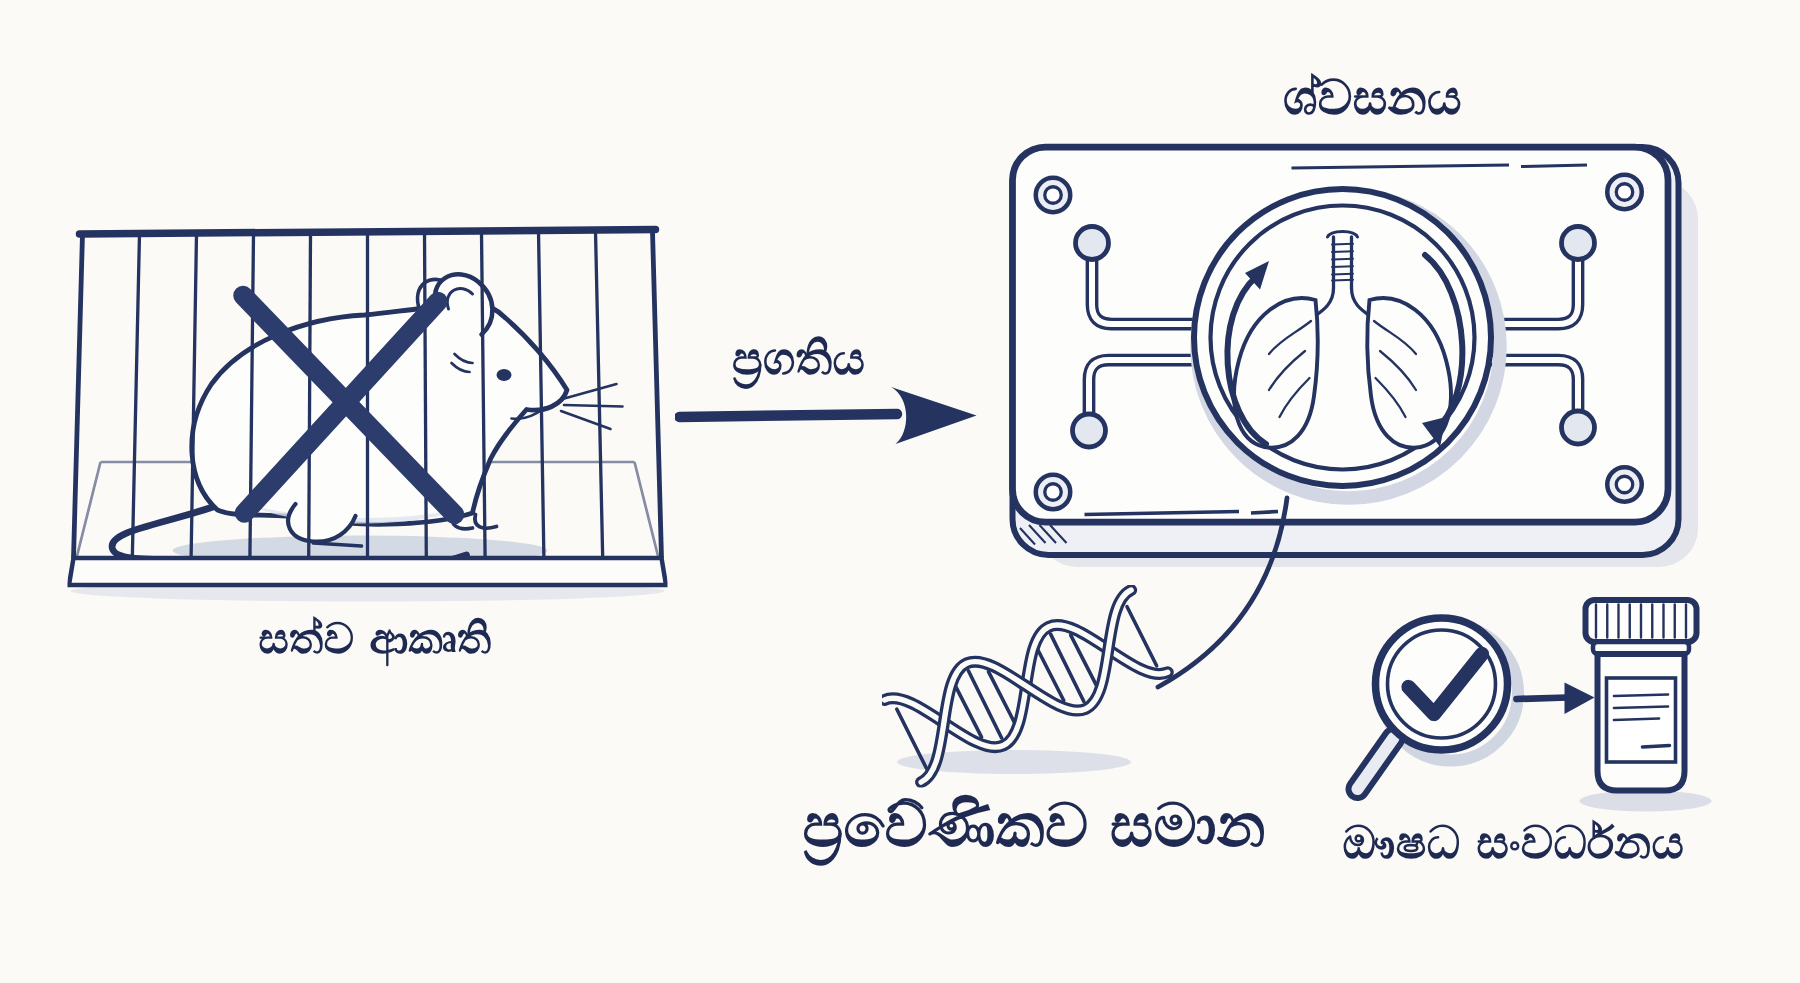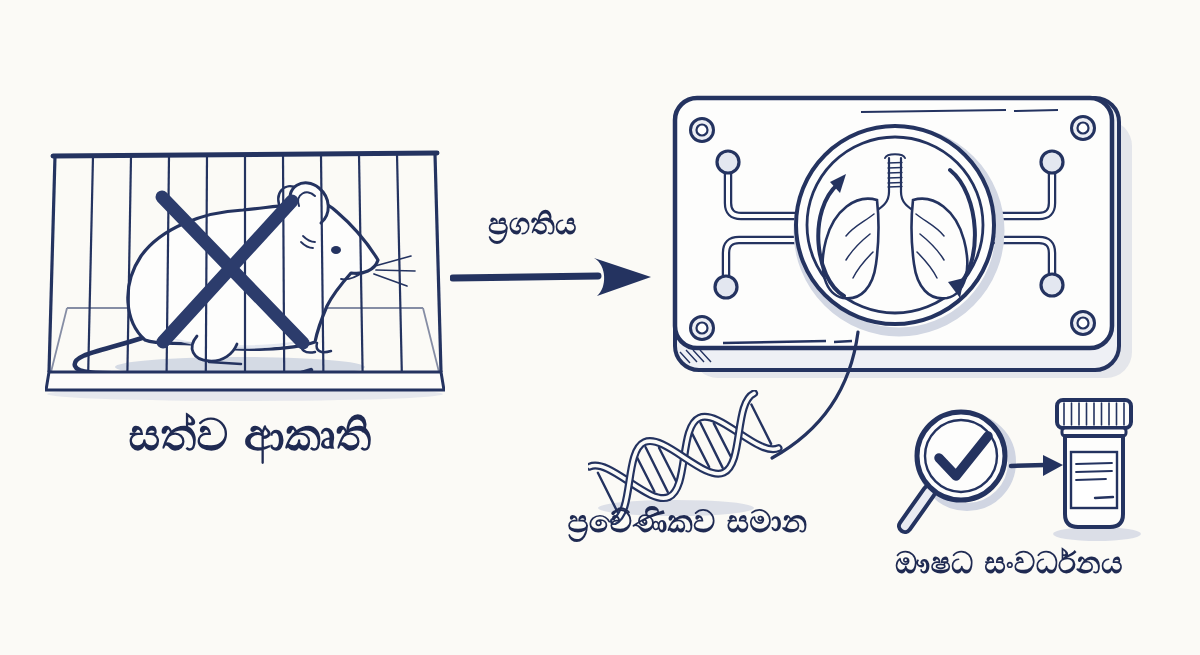--- a/index.html
+++ b/index.html
@@ -5,23 +5,23 @@
   html,body{margin:0;padding:0;background:#fbfaf6;}
   .canvas{
     position:relative;width:1200px;height:655px;overflow:hidden;
     background:#fbfaf6;font-family:"DejaVu Sans",sans-serif;
   }
   .lbl{
     position:absolute;color:#1f2a52;font-weight:700;text-align:center;
     letter-spacing:.3px;line-height:1.2;white-space:nowrap;
   }
   .lbl.t1{left:785px;top:46px;width:260px;font-size:32px;}
-  .lbl.t2{left:440px;top:206px;width:185px;font-size:30px;}
-  .lbl.t3{left:85px;top:409px;width:330px;font-size:44px;}
-  .lbl.t4{left:535px;top:503px;width:305px;font-size:31px;}
+  .lbl.t2{left:440px;top:222px;width:185px;font-size:30px;}
+  .lbl.t3{left:85px;top:409px;width:330px;font-size:28px;}
+  .lbl.t4{left:535px;top:527px;width:305px;font-size:40px;}
   .lbl.t5{left:848px;top:545px;width:322px;font-size:30px;}
   svg{position:absolute;display:block;}
   .svg-cage{left:45px;top:140px;}
   .svg-arrow{left:450px;top:252px;}
   .svg-chip{left:666px;top:86px;}
   .svg-conn{left:738px;top:326px;}
   .svg-dna{left:588px;top:390px;}
   .svg-disc{left:893px;top:394px;}
 </style>
 </head>
@@ -74,20 +74,21 @@
     </g>
   </svg>
   <div class="lbl t3">සත්ව ආකෘති</div>
 
   <div class="lbl t2">ප්‍රගතිය</div>
   <svg class="svg-arrow" width="210" height="50" viewBox="0 0 210 50" fill="none">
     <path d="M3,26 L148,24" stroke="#243360" stroke-width="7" stroke-linecap="round"></path>
     <path d="M144,6 L201,25 L147,44 C157,36 157,13 144,6 Z" fill="#243360"></path>
   </svg>
 
+  <div class="lbl t1">ශ්වසනය</div>
   <svg class="svg-chip" width="468" height="302" viewBox="0 0 468 302" fill="none">
     <g>
       <rect x="26" y="34" width="440" height="258" rx="26" fill="#cdd2df" opacity=".5"></rect>
       <rect x="9" y="12" width="444" height="272" rx="24" fill="#eef0f5" stroke="#243360" stroke-width="4"></rect>
       <path d="M14,266 L24,277 M20,264 L31,276 M27,264 L38,276 M34,264 L45,276" stroke="#243360" stroke-width="1.4"></path>
       <rect x="9" y="12" width="437" height="250" rx="22" fill="#fdfdfc" stroke="#243360" stroke-width="4.5"></rect>
       <path d="M195,26 L340,24 M348,25 L392,24" stroke="#243360" stroke-width="2"></path>
       <path d="M57,257 L160,255 M168,256 L186,255" stroke="#243360" stroke-width="2.5"></path>
     </g>
     <g stroke="#243360">

